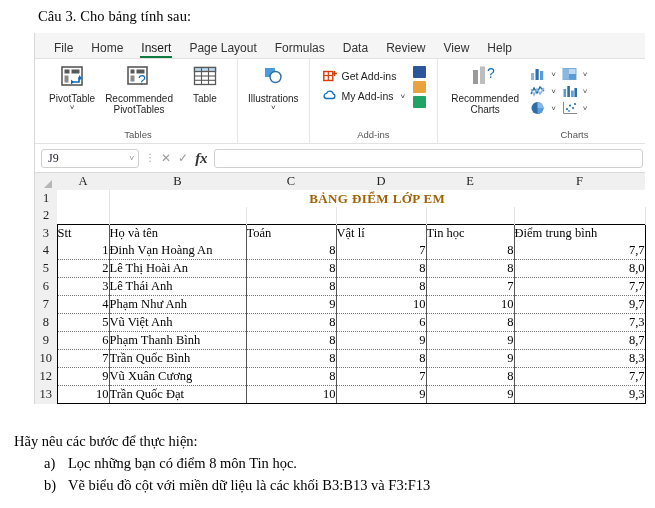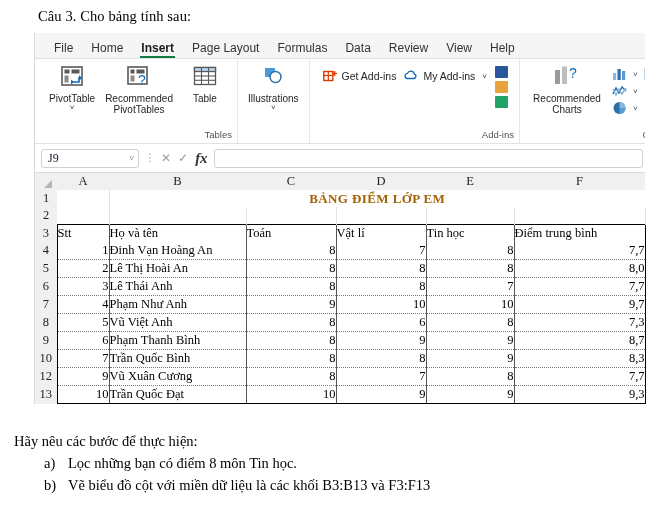--- a/index.html
+++ b/index.html
@@ -47,21 +47,21 @@
   .tab {
     font-size: 12px;
     color: #333333;
     padding: 0 9px 4px 9px;
     position: relative;
     white-space: nowrap;
     line-height: 12px;
   }
   .tab.active {
     color: #1b1b1b;
-    font-weight: bold;
+    font-weight: normal;
   }
   .tab.active::after {
     content: "";
     position: absolute;
     left: 8px; right: 8px; bottom: 0px;
     height: 2.5px;
     background: #107c41;
   }
 
   
@@ -82,21 +82,21 @@
     position: relative;
     padding: 3px 5px 2px 5px;
   }
   .rgroup + .rgroup { border-left: 1px solid #e6e6e6; }
   .rgroup-items {
     display: flex;
     align-items: flex-start;
     flex: 1;
   }
   .rgroup-label {
-    text-align: right;
+    text-align: center;
     font-size: 9.5px;
     color: #555;
     padding-bottom: 1px;
   }
   .bigbtn {
     width: auto;
     min-width: 44px;
     display: flex;
     flex-direction: column;
     align-items: center;
@@ -107,21 +107,21 @@
     text-align: center;
   }
   .bigbtn .lbl { margin-top: 2px; white-space: pre-line; }
   .chev {
     font-size: 8px;
     line-height: 7px;
     color: #333;
   }
 
   
-  .smallcol { display: flex; flex-direction: row; justify-content: center; padding: 4px 2px 0 4px;}
+  .smallcol { display: flex; flex-direction: column; justify-content: center; padding: 4px 2px 0 4px;}
   .smallbtn {
     display: flex;
     align-items: center;
     font-size: 10.5px;
     color: #1f1f1f;
     padding: 3px 4px;
     white-space: nowrap;
   }
   .smallbtn .sicon { margin-right: 5px; display: inline-flex; }
 

